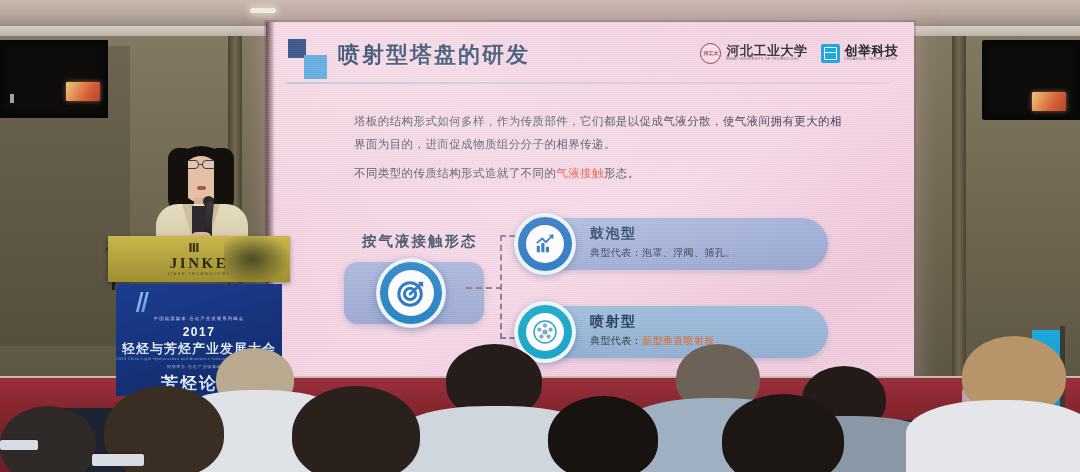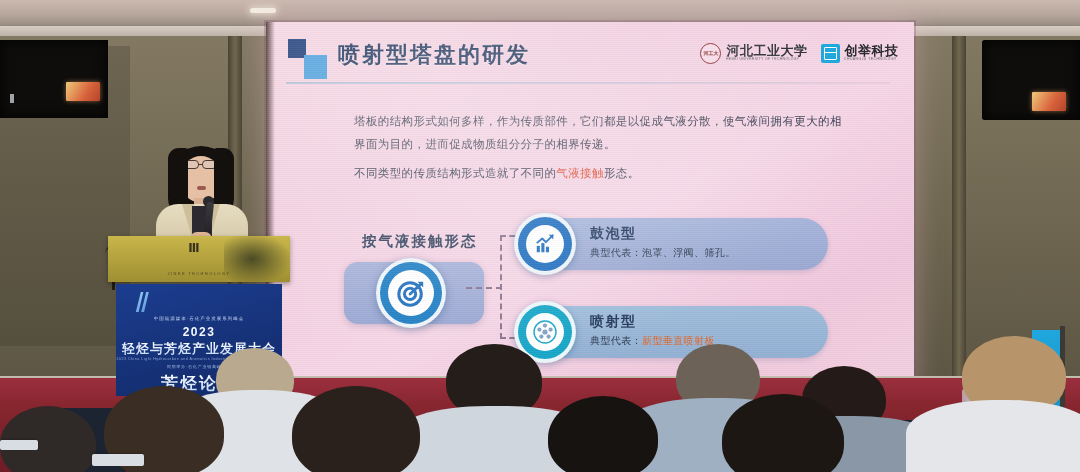--- a/index.html
+++ b/index.html
@@ -532,26 +532,27 @@
     <div class="mic-head"></div>
     <div class="mic"></div>
     <div class="sp-hand"></div>
   </div>
 
   <div class="mic-stand"></div>
 
   <div class="podium">
     <div class="podium-top">
       <div class="jinke-mark">Ⅲ</div>
+      <div class="jinke-text">JINKE</div>
       <div class="jinke-sub">JINKE TECHNOLOGY</div>
     </div>
     <div class="podium-banner">
       <div class="banner-logo"></div>
       <div class="banner-l1">中国能源媒体·石化产业发展系列峰会</div>
-      <div class="banner-year">2023</div>
+      <div class="banner-year">2017</div>
       <div class="banner-main">轻烃与芳烃产业发展大会</div>
       <div class="banner-en">2023 China Light Hydrocarbon and Aromatics Industry Development Conference</div>
       <div class="banner-sub2">同期举办·石化产业链高峰论坛</div>
       <div class="banner-forum">芳烃论坛</div>
     </div>
   </div>
 
   <div class="bottle-cap"></div>
   <div class="bottle"></div>
   <div class="bottle-label"></div>

